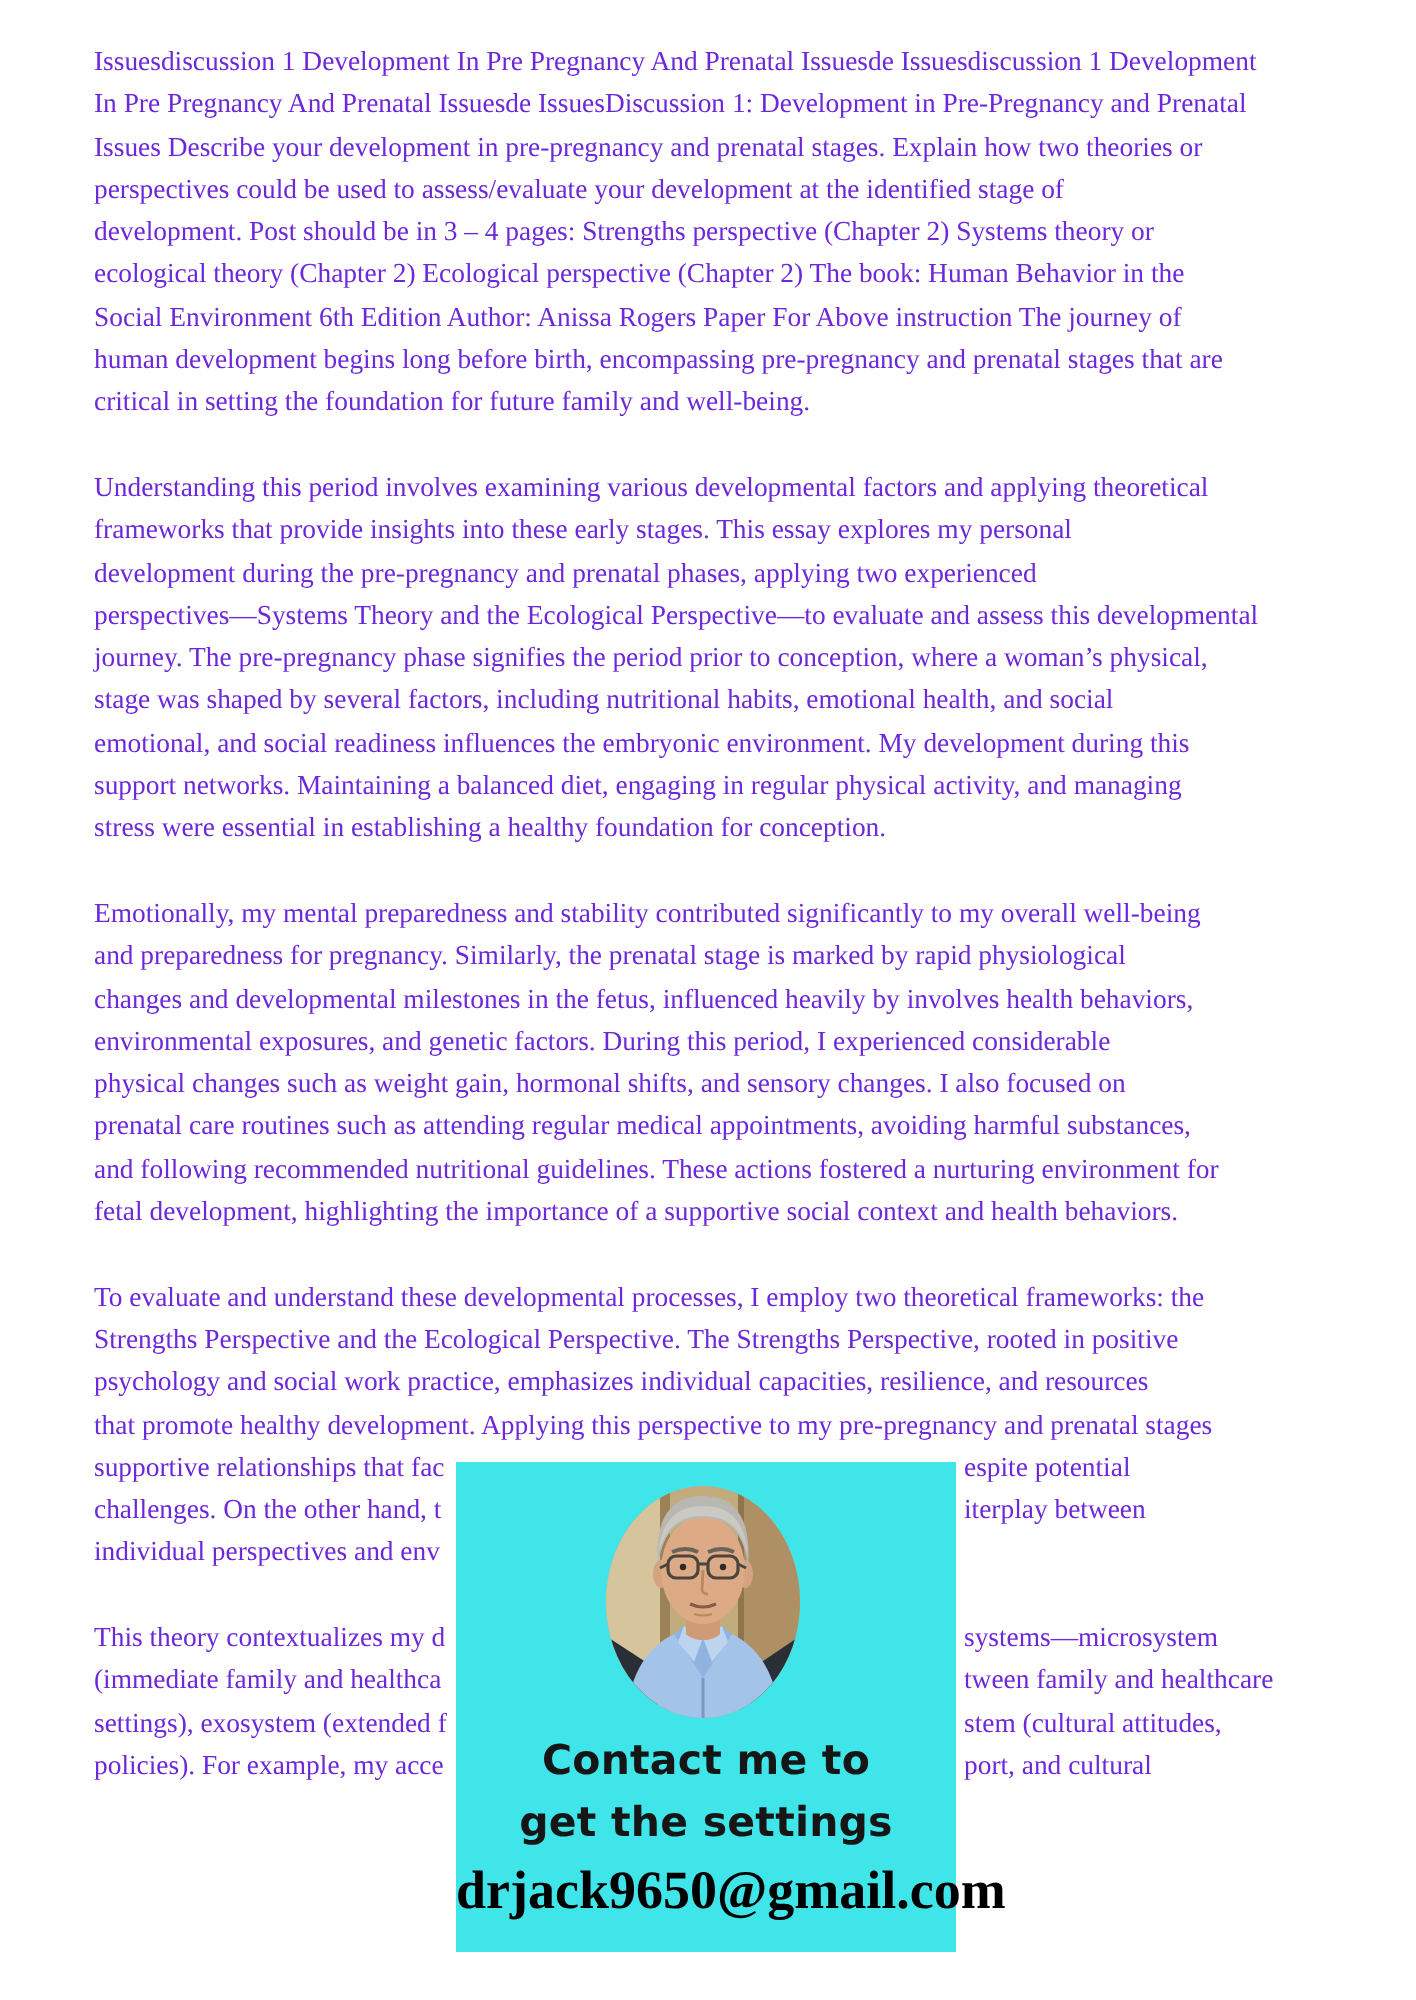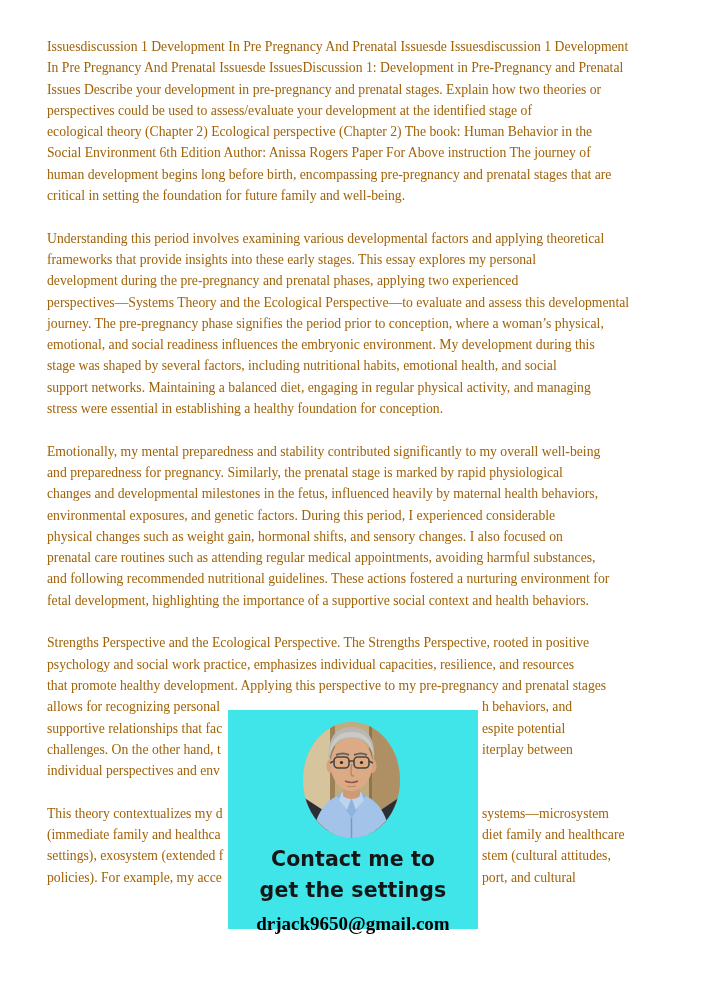--- a/index.html
+++ b/index.html
@@ -8,40 +8,40 @@
     background: #ffffff;
     position: relative;
     overflow: hidden;
     font-family: "Liberation Serif", serif;
   }
   .page { position: absolute; inset: 0; color: #000000; }
 
   
   .doc-text {
     position: absolute;
-    left: 47px; top: 36px;
+    left: 47px; top: 20px;
     width: 620px;
     font-size: 13.7px;
-    color: #a16207;
+    color: #6d28d9;
   }
   .para { margin-bottom: 21.3px; }
   .para:last-child { margin-bottom: 0; }
   .line {
     position: relative;
     height: 21.3px;
     line-height: 21.3px;
     white-space: nowrap;
   }
   .frag-right { position: absolute; left: 435px; top: 0; }
 
   
   .promo {
     position: absolute;
-    left: 228px; top: 710px;
-    width: 250px; height: 219px;
+    left: 228px; top: 731px;
+    width: 250px; height: 245px;
     background: #40E5EA;
   }
   .avatar {
     position: absolute;
     left: 75px; top: 12px;
     width: 97px; height: 116px;
   }
   .promo-heading {
     position: absolute;
     top: 134px; left: 0;
@@ -54,74 +54,75 @@
     letter-spacing: 0.1px;
     color: #161616;
   }
   .promo-email {
     position: absolute;
     top: 201px; left: 0;
     width: 100%;
     text-align: center;
     font-family: "Liberation Serif", serif;
     font-weight: bold;
-    font-size: 19px;
+    font-size: 27px;
     line-height: 26px;
     color: #000000;
   }
 </style>
 </head>
 <body style="background: rgb(255, 255, 255);">
 
 <div class="page">
 
   <div class="doc-text">
       <div class="para">
         <div class="line">Issuesdiscussion 1 Development In Pre Pregnancy And Prenatal Issuesde Issuesdiscussion 1 Development</div>
         <div class="line">In Pre Pregnancy And Prenatal Issuesde IssuesDiscussion 1: Development in Pre-Pregnancy and Prenatal</div>
         <div class="line">Issues Describe your development in pre-pregnancy and prenatal stages. Explain how two theories or</div>
         <div class="line">perspectives could be used to assess/evaluate your development at the identified stage of</div>
+        <div class="line">development. Post should be in 3 – 4 pages: Strengths perspective (Chapter 2) Systems theory or</div>
         <div class="line">ecological theory (Chapter 2) Ecological perspective (Chapter 2) The book: Human Behavior in the</div>
         <div class="line">Social Environment 6th Edition Author: Anissa Rogers Paper For Above instruction The journey of</div>
         <div class="line">human development begins long before birth, encompassing pre-pregnancy and prenatal stages that are</div>
         <div class="line">critical in setting the foundation for future family and well-being.</div>
       </div>
       <div class="para">
         <div class="line">Understanding this period involves examining various developmental factors and applying theoretical</div>
         <div class="line">frameworks that provide insights into these early stages. This essay explores my personal</div>
         <div class="line">development during the pre-pregnancy and prenatal phases, applying two experienced</div>
         <div class="line">perspectives—Systems Theory and the Ecological Perspective—to evaluate and assess this developmental</div>
         <div class="line">journey. The pre-pregnancy phase signifies the period prior to conception, where a woman’s physical,</div>
+        <div class="line">stage was shaped by several factors, including nutritional habits, emotional health, and social</div>
         <div class="line">emotional, and social readiness influences the embryonic environment. My development during this</div>
-        <div class="line">stage was shaped by several factors, including nutritional habits, emotional health, and social</div>
         <div class="line">support networks. Maintaining a balanced diet, engaging in regular physical activity, and managing</div>
         <div class="line">stress were essential in establishing a healthy foundation for conception.</div>
       </div>
       <div class="para">
         <div class="line">Emotionally, my mental preparedness and stability contributed significantly to my overall well-being</div>
         <div class="line">and preparedness for pregnancy. Similarly, the prenatal stage is marked by rapid physiological</div>
-        <div class="line">changes and developmental milestones in the fetus, influenced heavily by maternal health behaviors,</div>
+        <div class="line">changes and developmental milestones in the fetus, influenced heavily by involves health behaviors,</div>
         <div class="line">environmental exposures, and genetic factors. During this period, I experienced considerable</div>
         <div class="line">physical changes such as weight gain, hormonal shifts, and sensory changes. I also focused on</div>
         <div class="line">prenatal care routines such as attending regular medical appointments, avoiding harmful substances,</div>
         <div class="line">and following recommended nutritional guidelines. These actions fostered a nurturing environment for</div>
         <div class="line">fetal development, highlighting the importance of a supportive social context and health behaviors.</div>
       </div>
       <div class="para">
+        <div class="line">To evaluate and understand these developmental processes, I employ two theoretical frameworks: the</div>
         <div class="line">Strengths Perspective and the Ecological Perspective. The Strengths Perspective, rooted in positive</div>
         <div class="line">psychology and social work practice, emphasizes individual capacities, resilience, and resources</div>
         <div class="line">that promote healthy development. Applying this perspective to my pre-pregnancy and prenatal stages</div>
-        <div class="line"><span class="frag-left">allows for recognizing personal</span><span class="frag-right">h behaviors, and</span></div>
         <div class="line"><span class="frag-left">supportive relationships that fac</span><span class="frag-right">espite potential</span></div>
         <div class="line"><span class="frag-left">challenges. On the other hand, t</span><span class="frag-right">iterplay between</span></div>
         <div class="line"><span class="frag-left">individual perspectives and env</span></div>
       </div>
       <div class="para">
         <div class="line"><span class="frag-left">This theory contextualizes my d</span><span class="frag-right">systems—microsystem</span></div>
-        <div class="line"><span class="frag-left">(immediate family and healthca</span><span class="frag-right">diet family and healthcare</span></div>
+        <div class="line"><span class="frag-left">(immediate family and healthca</span><span class="frag-right">tween family and healthcare</span></div>
         <div class="line"><span class="frag-left">settings), exosystem (extended f</span><span class="frag-right">stem (cultural attitudes,</span></div>
         <div class="line"><span class="frag-left">policies). For example, my acce</span><span class="frag-right">port, and cultural</span></div>
       </div>
     </div>
 
   <div class="promo" style="background: rgb(64, 229, 234);">
     <div class="avatar">
       <svg viewBox="0 0 97 116" width="97" height="116" xmlns="http://www.w3.org/2000/svg">
         <defs>
           <clipPath id="av-clip">

